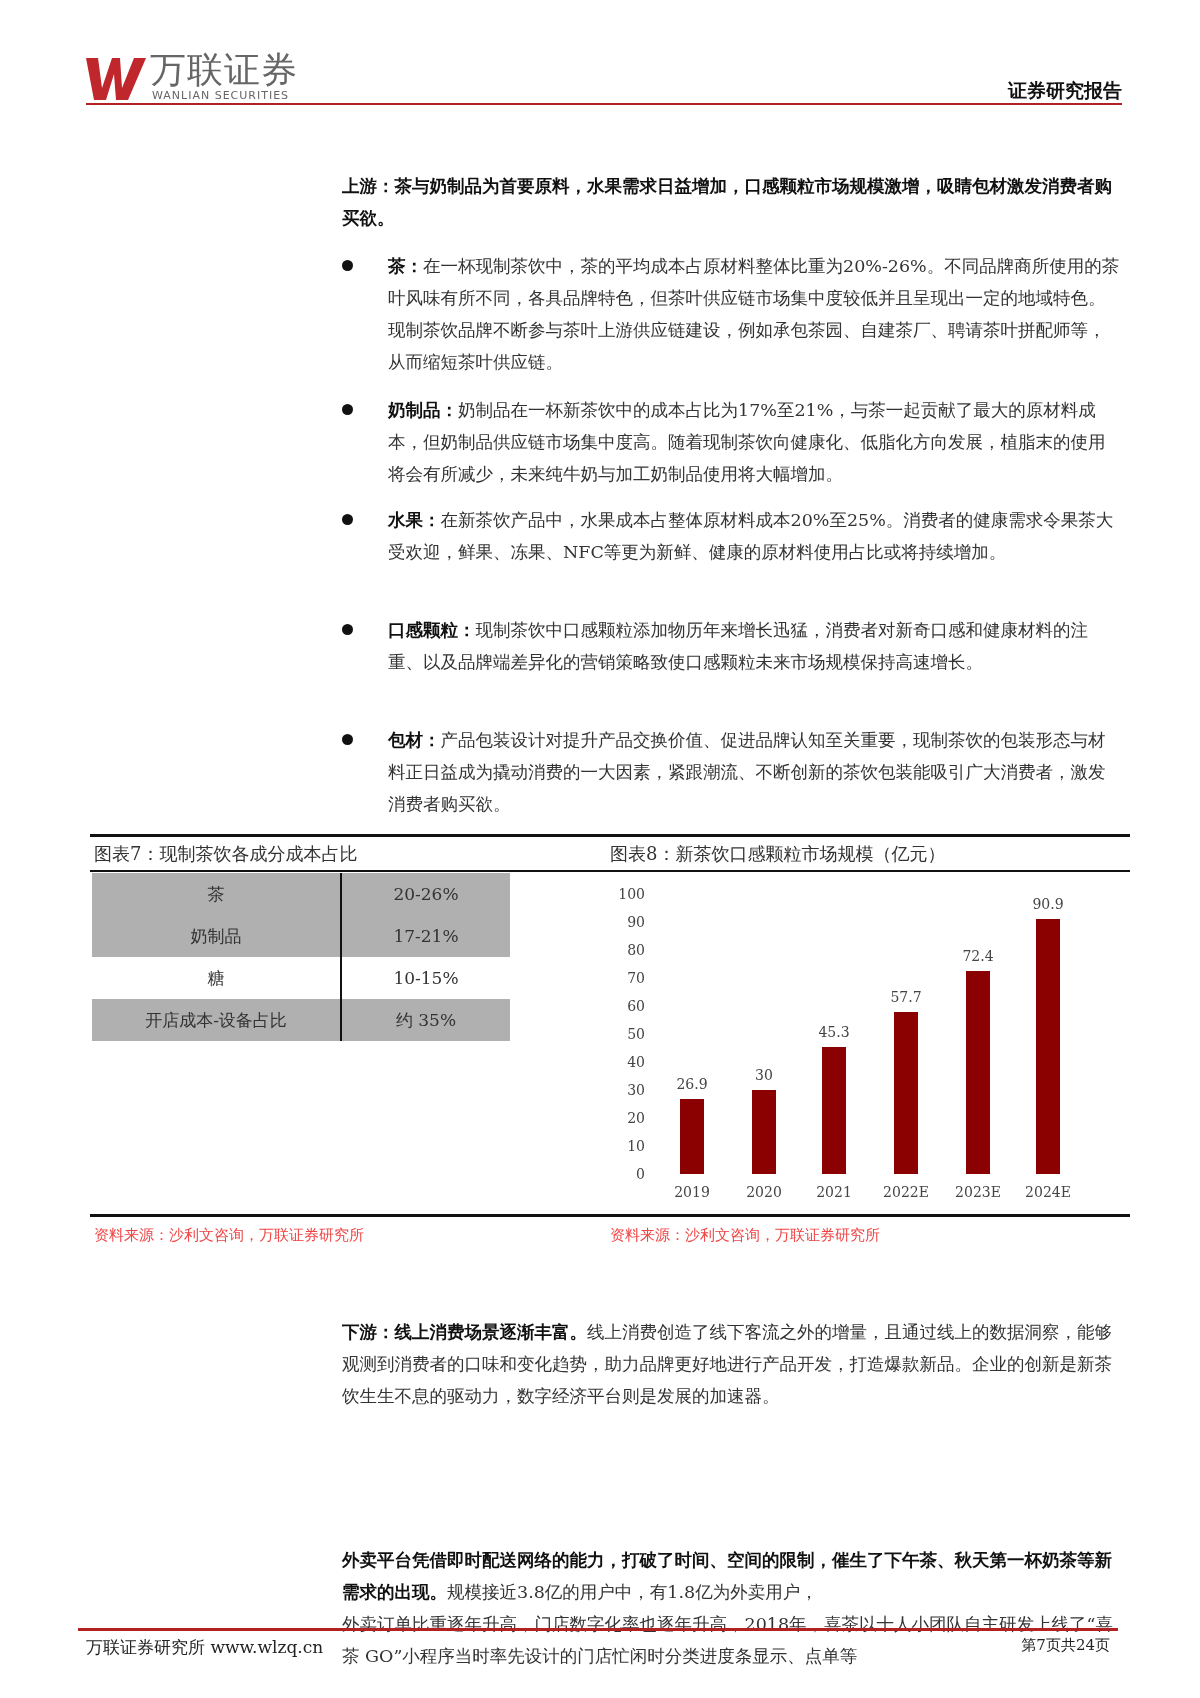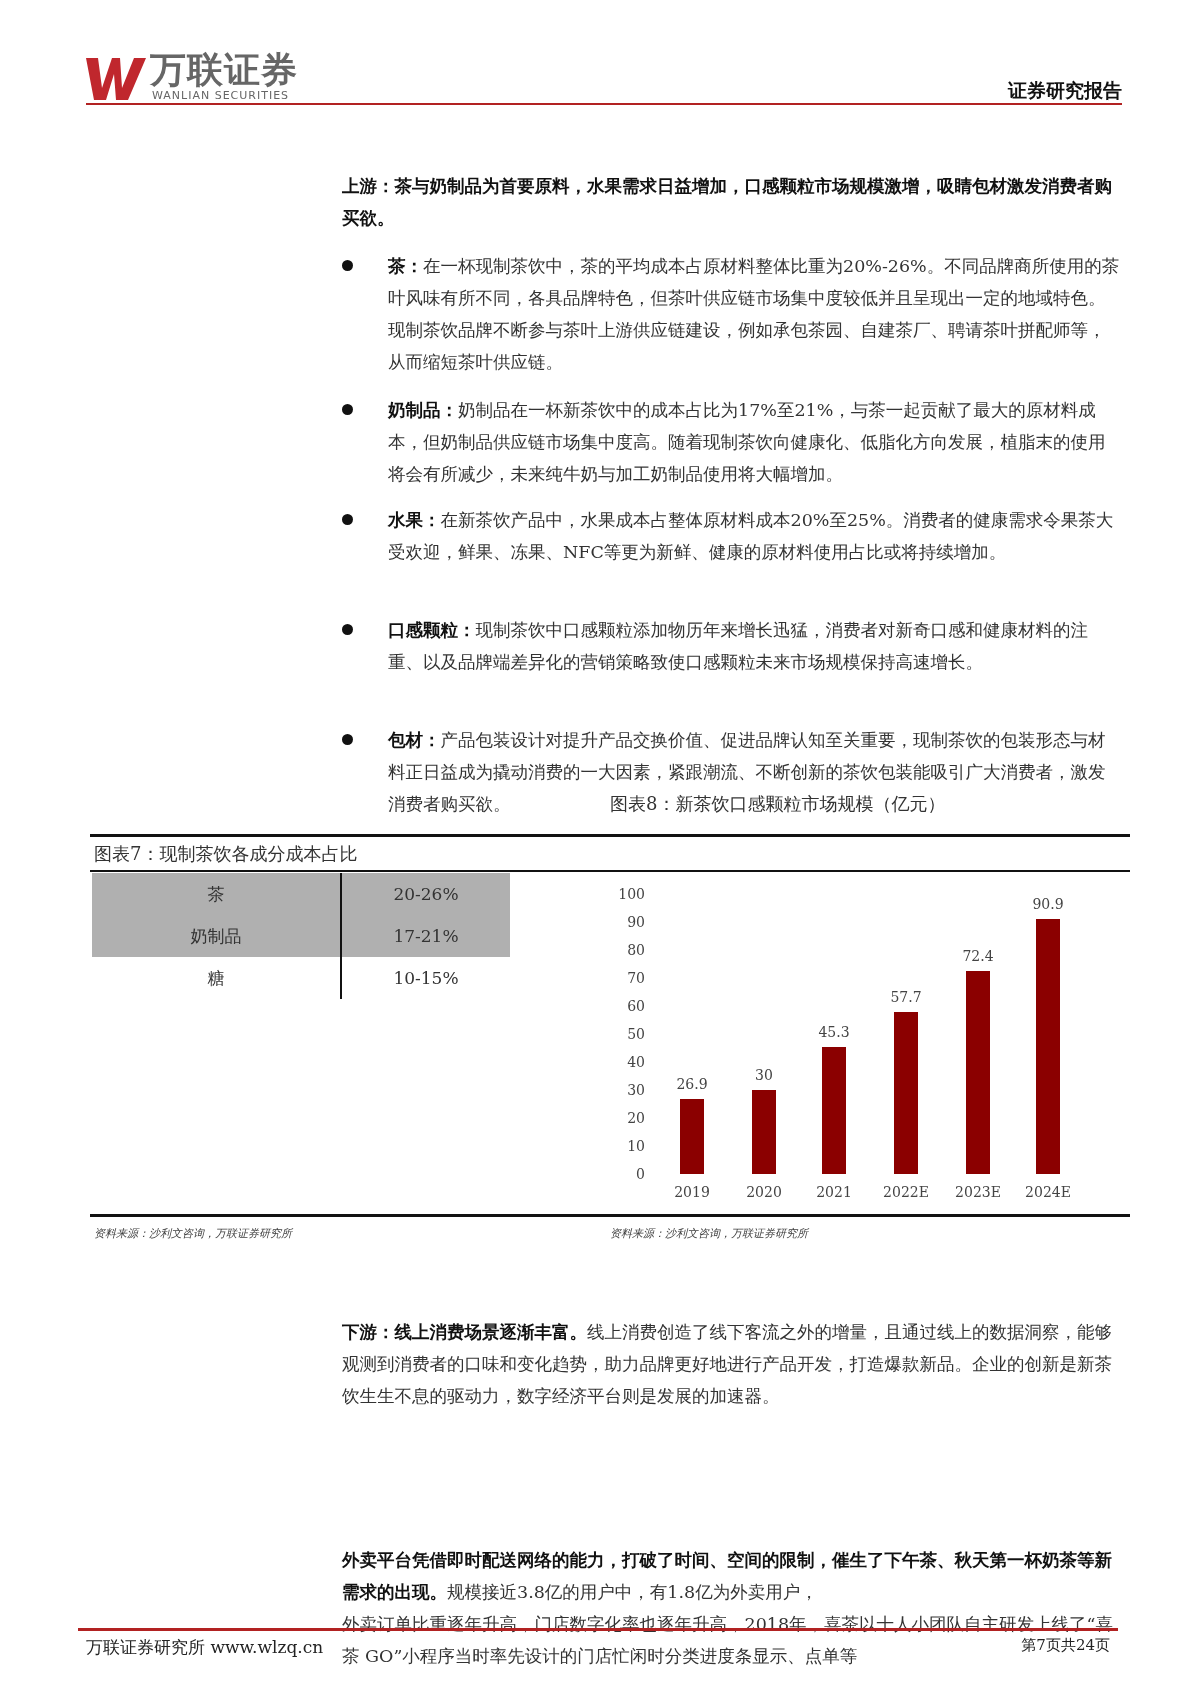--- a/index.html
+++ b/index.html
@@ -3,39 +3,39 @@
 <meta charset="utf-8">
 <style>
   html, body { margin: 0; padding: 0; background: #ffffff; }
   body { width: 1200px; height: 1698px; position: relative; overflow: hidden;
          font-family: "DejaVu Serif", "Liberation Serif", serif; color: #222; }
   .abs { position: absolute; }
 
   
   .logo-w { left: 86px; top: 54px; width: 60px; height: 48px; }
   .logo-cn { left: 150px; top: 50px; font-family: "DejaVu Sans", sans-serif; font-size: 36px;
-             font-weight: bold; color: #666; letter-spacing: 1px; line-height: 40px; }
+             font-weight: normal; color: #666; letter-spacing: 1px; line-height: 40px; }
   .logo-en { left: 152px; top: 90px; font-family: "DejaVu Sans", sans-serif; font-size: 11px;
              color: #666; letter-spacing: 1px; line-height: 12px; }
   .header-line { left: 86px; top: 103px; width: 1036px; height: 2px; background: #b22222; }
   .report-type { right: 78px; top: 78px; font-size: 19px; font-weight: bold; color: #111; }
 
   
   .para { left: 342px; width: 780px; font-size: 17.5px; line-height: 32px; color: #333; }
   .para b { color: #111; }
   .bullet-row { left: 342px; width: 780px; font-size: 17.5px; line-height: 32px; color: #333; }
   .bullet-dot { position: absolute; left: 0; top: 10px; width: 11px; height: 11px; background: #111; border-radius: 50%; }
   .bullet-text { margin-left: 46px; }
   .bullet-text b { color: #111; }
 
   
   .fig-top-line { height: 3px; background: #111; }
   .fig-sub-line { height: 2px; background: #111; }
   .fig-title { font-size: 18px; color: #333; line-height: 24px; }
-  .fig-source { font-size: 11px; font-style: italic; color: #404040; }
+  .fig-source { font-size: 15px; color: #ef4444; }
 
   
   .tbl { left: 92px; top: 873px; width: 418px; border-collapse: collapse; }
   .tbl-head { background: #8b0000; color: #fff; font-weight: bold; font-size: 18px; text-align: center;
               height: 44px; }
   .tbl-row td { height: 40px; font-size: 17px; text-align: center; color: #333; }
   .tbl-row.shade td { background: #b0b0b0; }
   .tbl-row td.c1 { width: 246px; border-right: 2px solid #111; }
 
   
@@ -81,36 +81,40 @@
   <span class="bullet-dot"></span>
   <div class="bullet-text"><b>口感颗粒：</b><span>现制茶饮中口感颗粒添加物历年来增长迅猛，消费者对新奇口感和健康材料的注重、以及品牌端差异化的营销策略致使口感颗粒未来市场规模保持高速增长。</span></div>
 </div>
 <div class="abs bullet-row" style="top:724px;">
   <span class="bullet-dot"></span>
   <div class="bullet-text"><b>包材：</b><span>产品包装设计对提升产品交换价值、促进品牌认知至关重要，现制茶饮的包装形态与材料正日益成为撬动消费的一大因素，紧跟潮流、不断创新的茶饮包装能吸引广大消费者，激发消费者购买欲。</span></div>
 </div>
 
 <div class="abs fig-top-line" style="left:90px; top:834px; width:1040px;"></div>
 <div class="abs fig-title" style="left:94px; top:842px;">图表7：现制茶饮各成分成本占比</div>
-<div class="abs fig-title" style="left:610px; top:792px;">图表8：新茶饮口感颗粒市场规模（亿元）</div>
+<div class="abs fig-title" style="left:610px; top:842px;">图表8：新茶饮口感颗粒市场规模（亿元）</div>
 <div class="abs fig-sub-line" style="left:90px; top:870px; width:1040px;"></div>
 
 <table class="abs tbl">
   <tbody>
   <tr class="tbl-row shade">
         <td class="c1">茶</td>
         <td>20-26%</td>
       </tr>
   <tr class="tbl-row shade">
         <td class="c1">奶制品</td>
         <td>17-21%</td>
       </tr>
   <tr class="tbl-row">
         <td class="c1">糖</td>
         <td>10-15%</td>
+      </tr>
+  <tr class="tbl-row shade">
+        <td class="c1">开店成本-设备占比</td>
+        <td>约 35%</td>
       </tr>
 </tbody>
   </table>
 
 <div class="abs chart">
   <div class="ytick" style="top:6px;">100</div>
   <div class="ytick" style="top:34px;">90</div>
   <div class="ytick" style="top:62px;">80</div>
   <div class="ytick" style="top:90px;">70</div>
   <div class="ytick" style="top:118px;">60</div>

